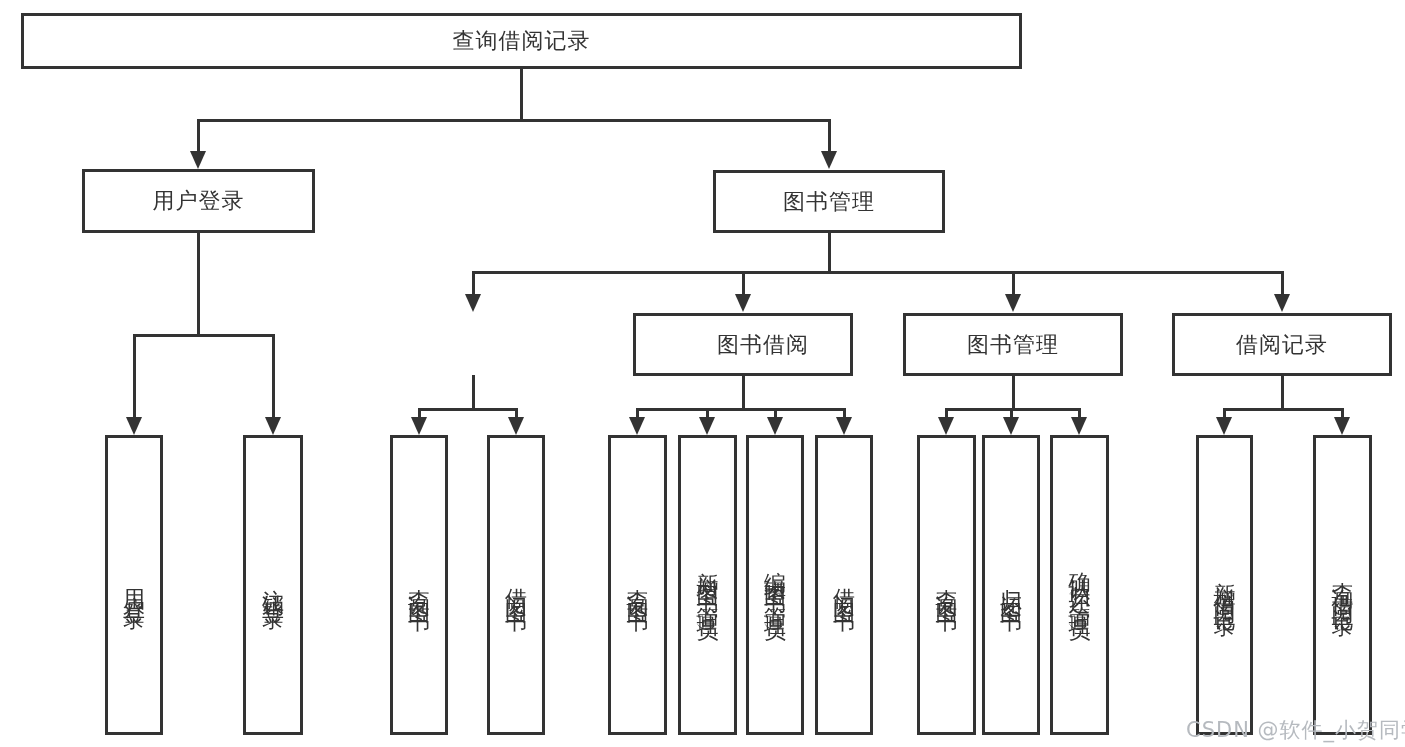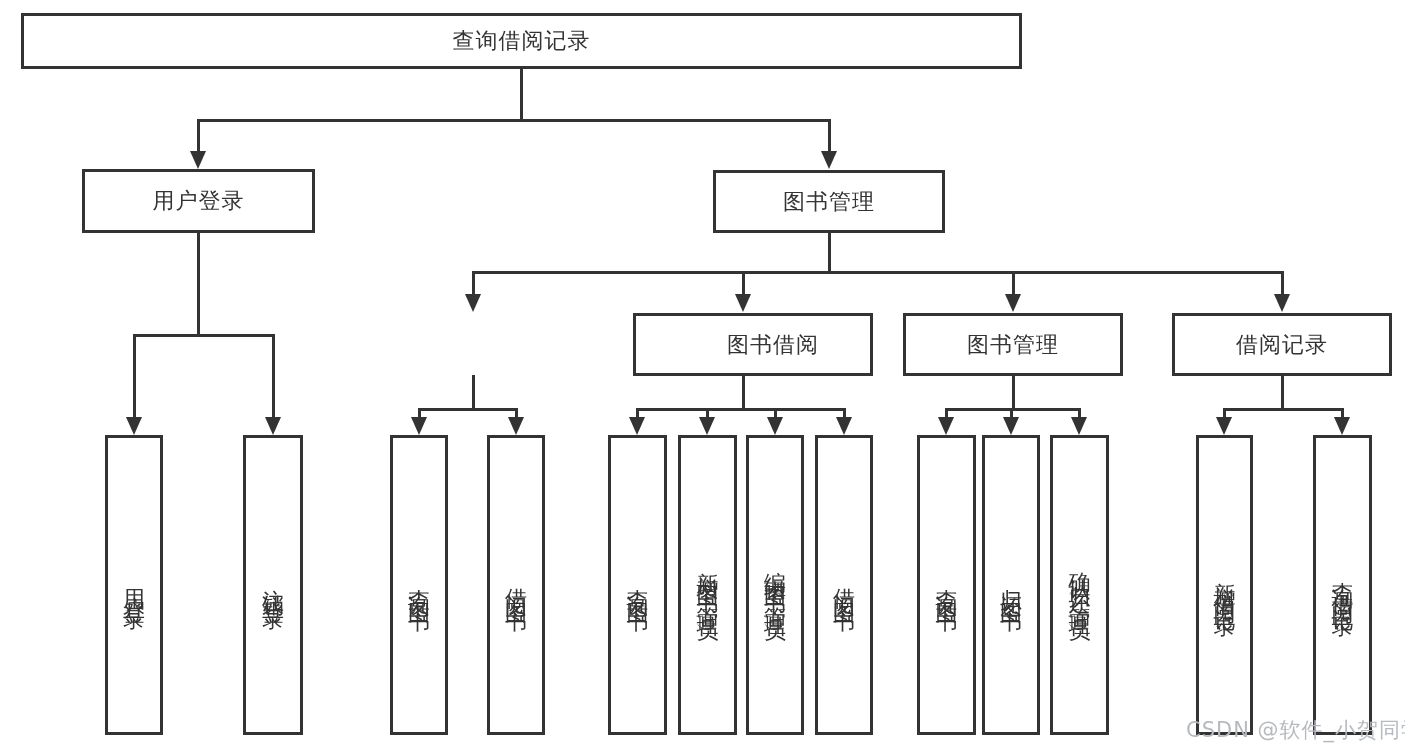--- a/index.html
+++ b/index.html
@@ -41,21 +41,21 @@
     <span class="lbl">查询借阅记录</span>
   </div>
 
   <div class="box" style="left:82px;top:169px;width:233px;height:64px;">
     <span class="lbl">用户登录</span>
   </div>
   <div class="box" style="left:713px;top:170px;width:232px;height:63px;">
     <span class="lbl">图书管理</span>
   </div>
 
-  <div class="box" style="left:633px;top:313px;width:240px;height:63px;padding-left:40px;">
+  <div class="box" style="left:633px;top:313px;width:220px;height:63px;padding-left:40px;">
     <span class="lbl">图书借阅</span>
   </div>
   <div class="box" style="left:903px;top:313px;width:220px;height:63px;">
     <span class="lbl">图书管理</span>
   </div>
   <div class="box" style="left:1172px;top:313px;width:220px;height:63px;">
     <span class="lbl">借阅记录</span>
   </div>
 
   <div class="box leaf" style="left:105px;top:435px;width:58px;height:300px;">

